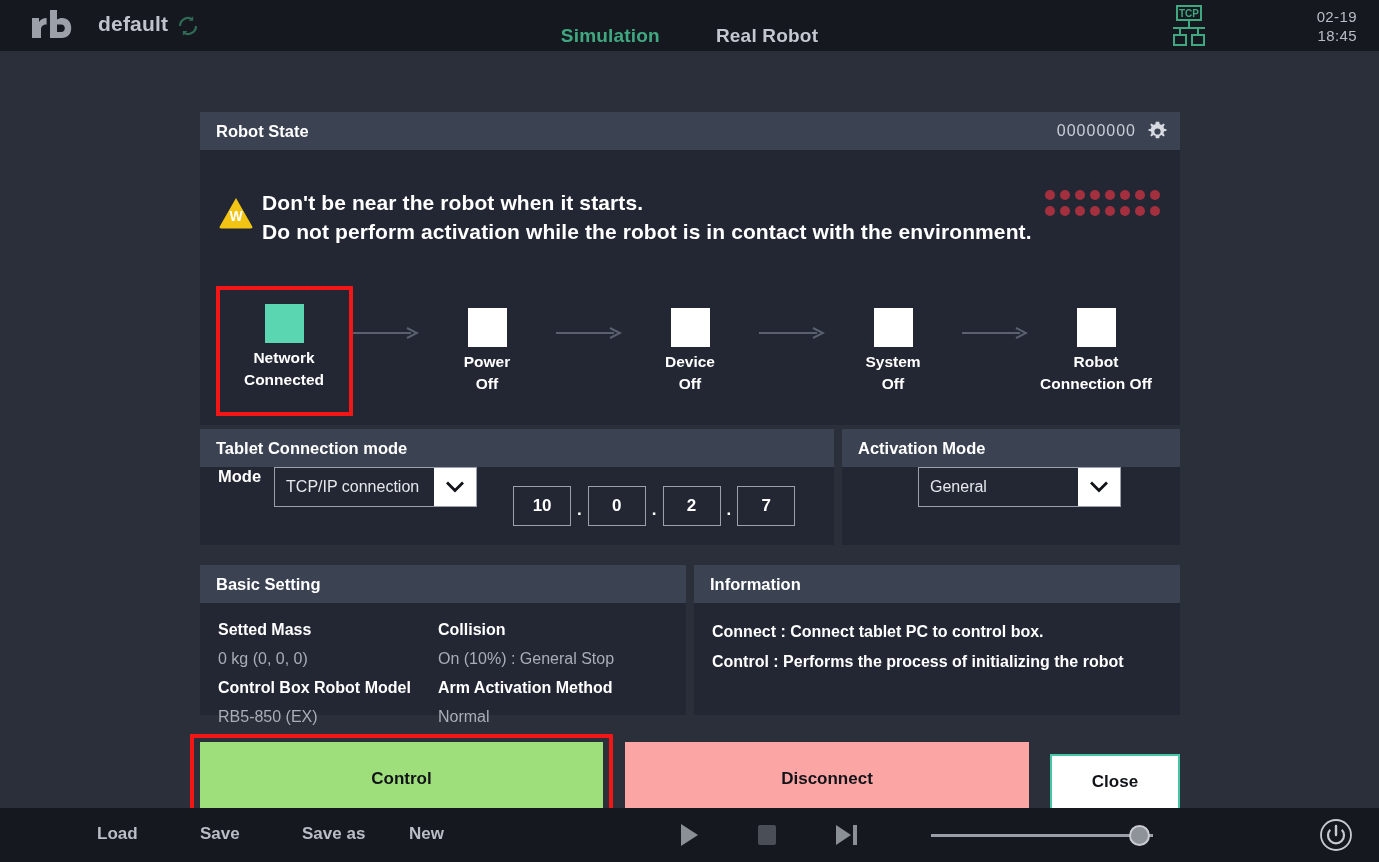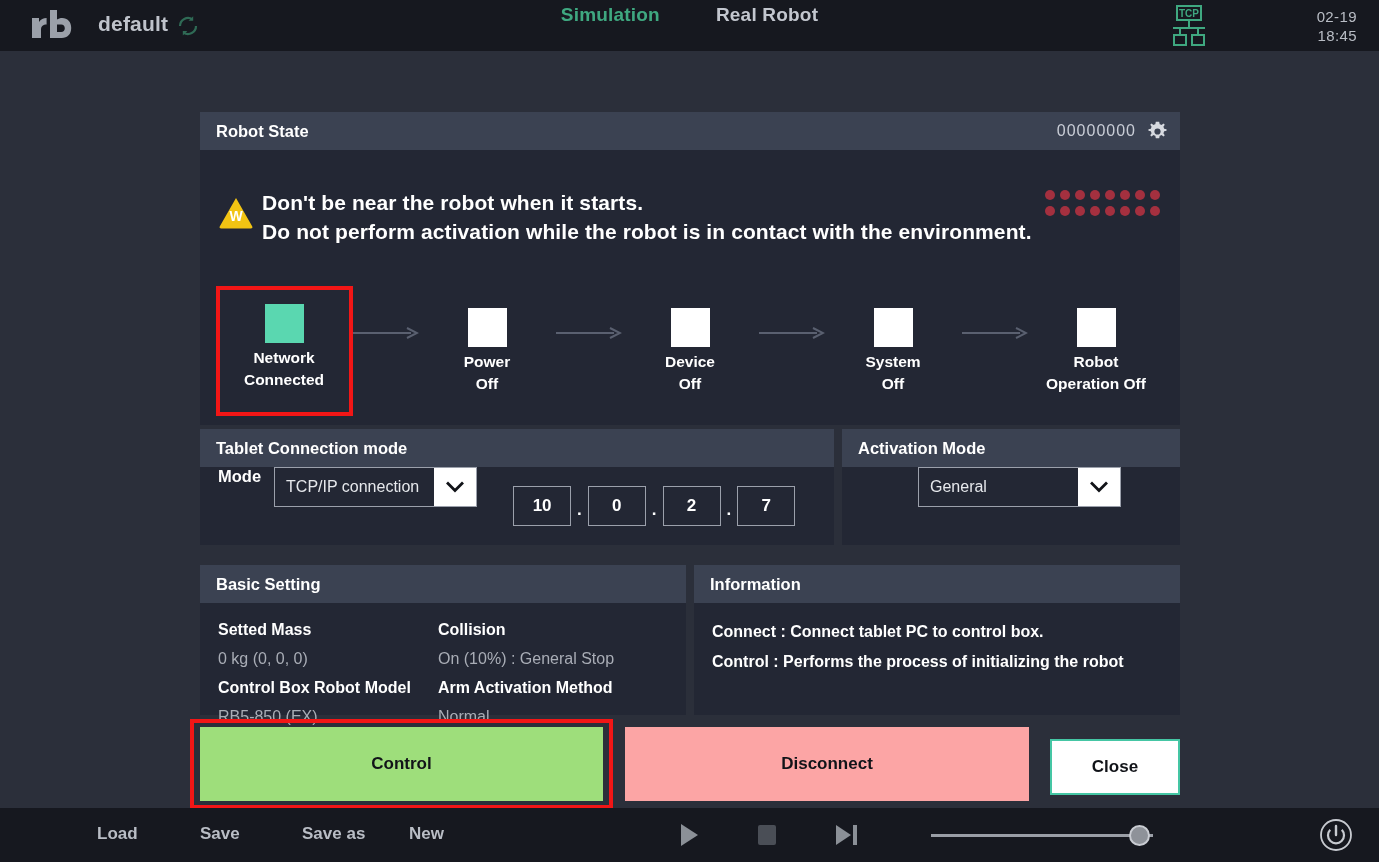--- a/index.html
+++ b/index.html
@@ -20,21 +20,21 @@
   .logo-wrap { position: absolute; left: 30px; top: 10px; width: 42px; height: 30px; }
   .logo-wrap svg { display: block; }
   .profile-name {
     position: absolute; left: 98px; top: 12px;
     font-size: 21px; font-weight: bold; color: #bfc3cb; letter-spacing: .2px;
   }
   .refresh-icon { position: absolute; left: 175px; top: 14px; width: 26px; height: 24px; }
 
   .top-tabs {
     position: absolute; left: 0; top: 0; width: 1379px; height: 51px;
-    display: flex; align-items: flex-start; justify-content: center; gap: 40px;
+    display: flex; align-items: flex-end; justify-content: center; gap: 40px;
     pointer-events: none;
   }
   .top-tab {
     font-size: 19px; font-weight: bold; letter-spacing: .2px;
     pointer-events: auto; padding: 4px 8px;
   }
   .top-tab.active { color: #3fa880; }
   .top-tab.inactive { color: #c3c7cf; }
 
   .tcp-icon { position: absolute; left: 1160px; top: 4px; width: 58px; height: 44px; }
@@ -140,21 +140,21 @@
   .bot-left { width: 486px; }
   .bot-right { width: 486px; }
   .kv-body { height: 112px; padding: 12px 18px 0 18px; }
   .kv-grid { display: grid; grid-template-columns: 220px 1fr; row-gap: 0px; }
   .kv-k { color: #ffffff; font-size: 16px; font-weight: bold; line-height: 29px; }
   .kv-v { color: #a9adb6; font-size: 16px; line-height: 29px; }
   .info-body { height: 112px; padding: 14px 18px 0 18px; }
   .info-line { color: #ffffff; font-size: 16px; font-weight: bold; line-height: 30px; }
 
   
-  .actions { position: relative; margin-top: 12px; height: 92px; }
+  .actions { position: relative; margin-top: 27px; height: 92px; }
   .btn {
     position: absolute; display: flex; align-items: center; justify-content: center;
     font-size: 17px; font-weight: bold; color: #111318;
   }
   .btn-control-hl {
     position: absolute; left: -10px; top: -8px; width: 423px; height: 90px;
     border: 4px solid #f21616;
   }
   .btn-control {
     left: 0; top: 0; width: 403px; height: 74px; background: #9ede7b;
@@ -342,21 +342,21 @@
         <svg width="66" height="12" viewBox="0 0 66 12">
           <line x1="0" y1="6" x2="58" y2="6" stroke="#5a6070" stroke-width="2"></line>
           <path d="M54 1 L64 6 L54 11" fill="none" stroke="#5a6070" stroke-width="2"></path>
         </svg>
       </div>
 
       <div class="step">
         <div class="step-sq"></div>
         <div class="step-label">
           <div>Robot</div>
-          <div>Operation Off</div>
+          <div>Connection Off</div>
         </div>
       </div>
     </div>
   </div>
 
   <div class="mid-row">
     <div class="mid-left">
       <div class="panel-header">
         <span>Tablet Connection mode</span>
       </div>

